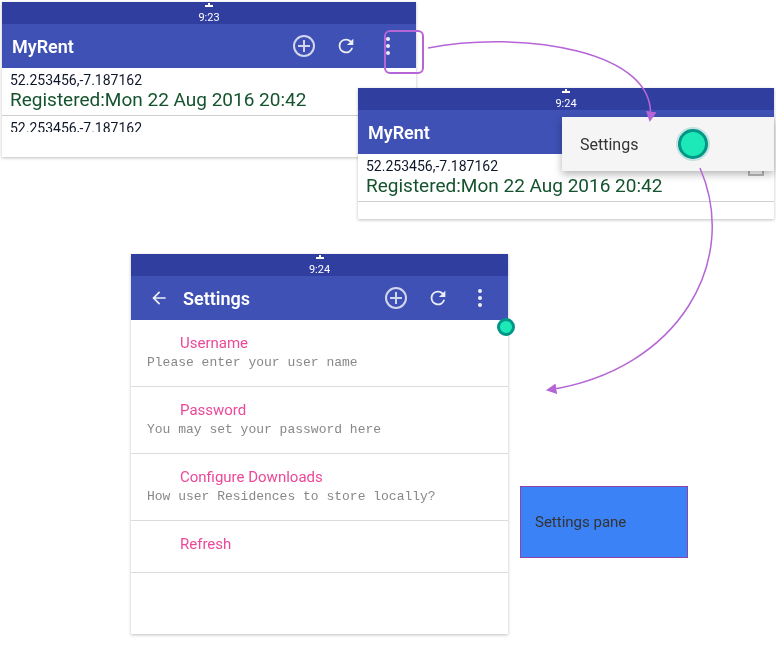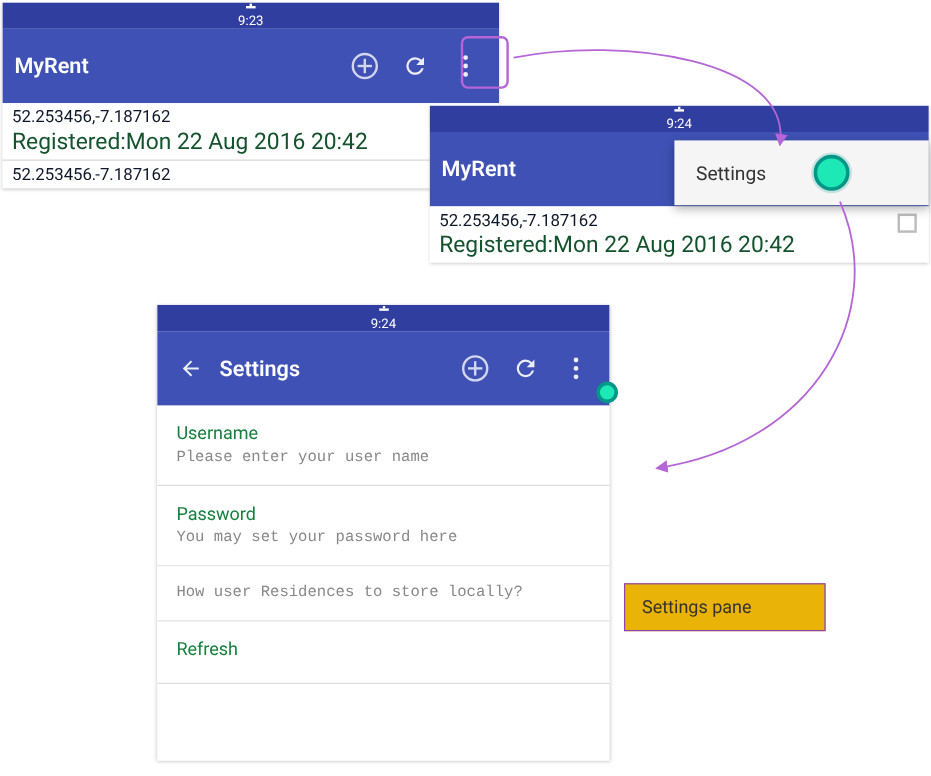--- a/index.html
+++ b/index.html
@@ -59,21 +59,21 @@
     background:#fff;
   }
   .battery::after{
     content:"";
     position:absolute;
     left:0; bottom:0; right:0;
     height:50%;
     background:#fff;
   }
   .appbar {
-    height: 62px;
+    height: 44px;
     background: #3f51b5;
     color: #fff;
     display: flex;
     align-items: center;
     padding: 0 10px;
     gap: 6px;
   }
   .appbar .title {
     font-size: 18px;
     font-weight: 600;
@@ -137,35 +137,35 @@
     background:#1de9b6;
     border:3px solid #009688;
     box-shadow: 0 0 0 2px rgba(0,150,136,0.2);
   }
   .settings-item {
     padding: 14px 16px 16px 16px;
     border-bottom: 1px solid #dcdcdc;
     background:#fff;
     cursor:pointer;
   }
-  .settings-item .s-title { font-size: 15px; color:#15803d; margin-bottom:3px; }
+  .settings-item .s-title { font-size: 15px; color:#ec4899; margin-bottom:3px;margin-left:33px; }
   .settings-item .s-sub { font-size: 13px; color:#888;font-family:Liberation Mono, monospace; }
   .highlight-box {
     position:absolute;
     border:2px solid #b565d6;
     border-radius:6px;
     pointer-events:none;
   }
   .callout-box {
     position:absolute;
     border:1px solid #8e44ad;
-    padding:10px 14px;
+    padding:26px 14px;
     font-size:15px;
     color:#333;
-    background:#eab308;
+    background:#3b82f6;
   }
   svg.arrow { position:absolute; pointer-events:none; overflow:visible; }
   .little-ripple {
     position:absolute;
     width:18px; height:18px;
     border-radius:50%;
     border:3px solid #009688;
     background:#1de9b6;
   }
 </style>
@@ -263,20 +263,21 @@
 
   <div class="settings-item">
     <div class="s-title">Username</div>
     <div class="s-sub">Please enter your user name</div>
   </div>
   <div class="settings-item">
     <div class="s-title">Password</div>
     <div class="s-sub">You may set your password here</div>
   </div>
   <div class="settings-item">
+    <div class="s-title">Configure Downloads</div>
     <div class="s-sub">How user Residences to store locally?</div>
   </div>
   <div class="settings-item">
     <div class="s-title">Refresh</div>
   </div>
 </div>
 <div class="little-ripple" style="left:497px; top:318px;"></div>
 
 <svg class="arrow" style="left:0; top:0;" width="776" height="647">
   <defs>

